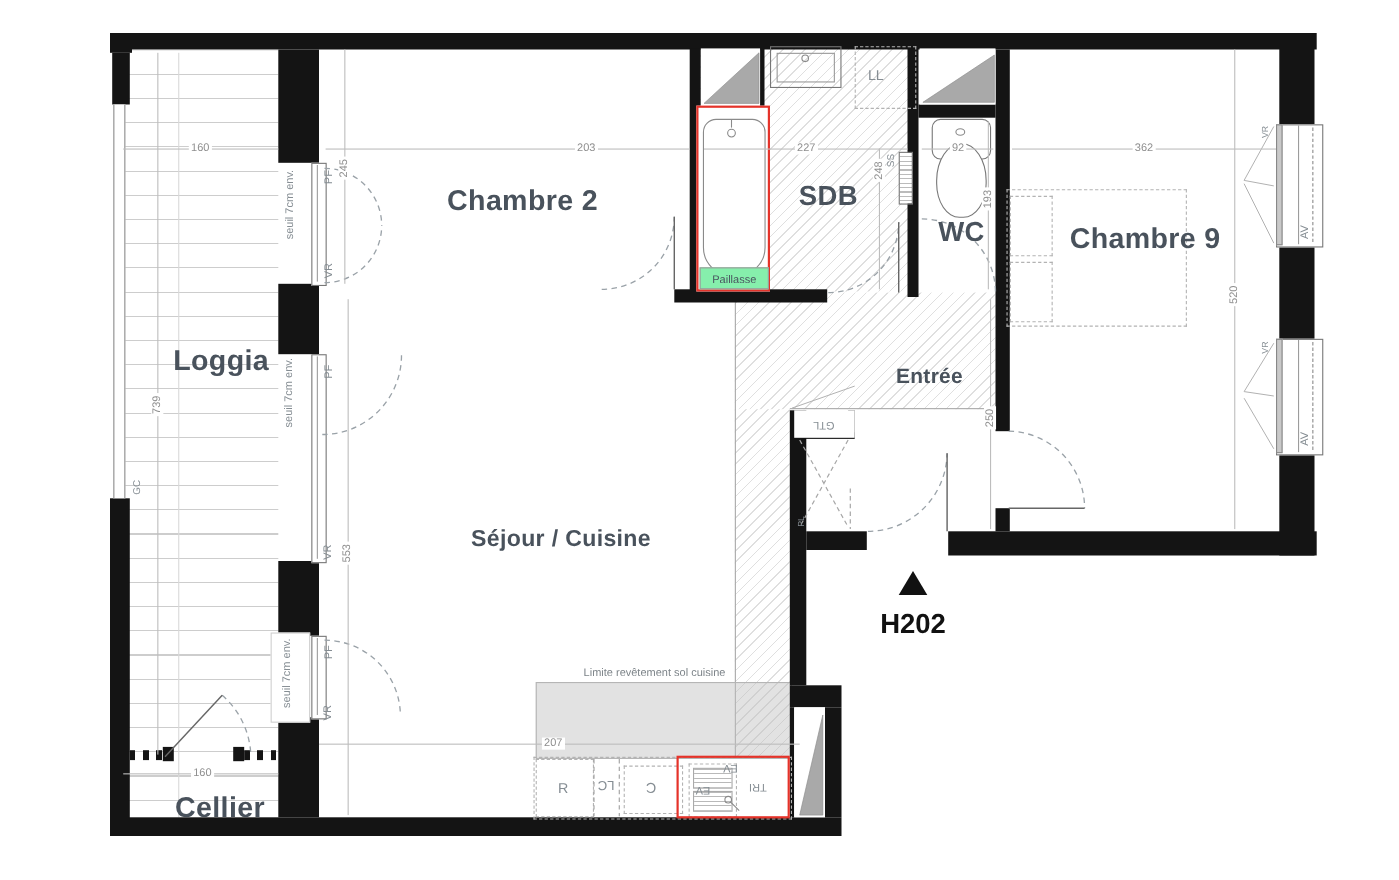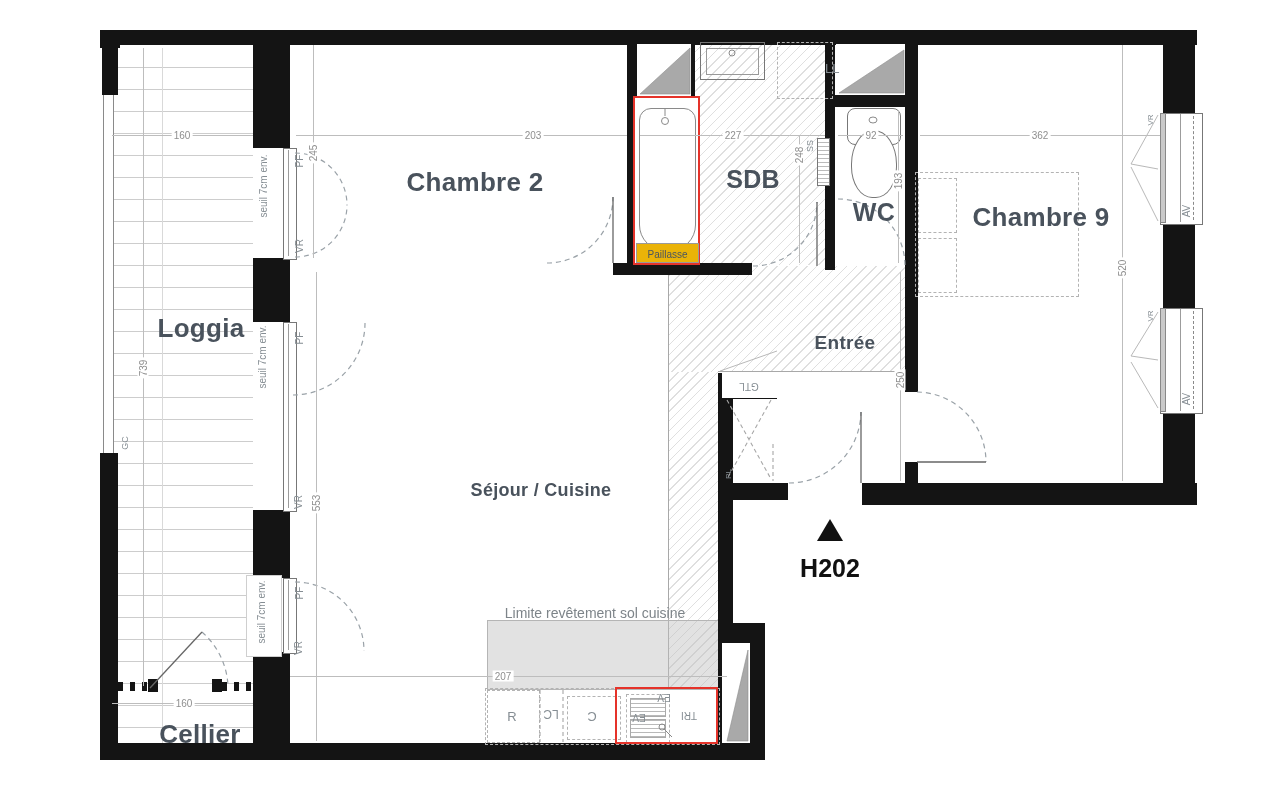--- a/index.html
+++ b/index.html
@@ -85,21 +85,21 @@
   <div class="abs" style="left:1160px;top:113px;width:6px;height:110px;background:#c9c9c9;border:1px solid #888;box-sizing:border-box;"></div>
   <div class="mull" style="left:1180px;top:114px;width:1px;height:108px;"></div>
   <div class="abs" style="left:1193px;top:116px;width:0;height:104px;border-left:1px dashed #8a8a8a;"></div>
   <div class="frame" style="left:1160px;top:308px;width:41px;height:104px;"></div>
   <div class="abs" style="left:1160px;top:308px;width:6px;height:104px;background:#c9c9c9;border:1px solid #888;box-sizing:border-box;"></div>
   <div class="mull" style="left:1180px;top:309px;width:1px;height:102px;"></div>
   <div class="abs" style="left:1193px;top:311px;width:0;height:98px;border-left:1px dashed #8a8a8a;"></div>
 
   <div class="abs" style="left:633px;top:96px;width:67px;height:169px;background:#fff;border:2px solid #e5332a;box-sizing:border-box;"></div>
   <div class="abs" style="left:639px;top:108px;width:55px;height:141px;border:1px solid #8a8a8a;border-radius:12px 12px 26px 26px;"></div>
-  <div class="abs" style="left:636px;top:243px;width:61px;height:18px;background:#eab308;border:1px solid #9a9a9a;text-align:center;">
+  <div class="abs" style="left:636px;top:243px;width:61px;height:18px;background:#86efac;border:1px solid #9a9a9a;text-align:center;">
     <span class="tg" style="position:static;font-size:10px;color:#4a5560;line-height:17px;">Paillasse</span>
   </div>
   <div class="abs" style="left:700px;top:42px;width:63px;height:36px;border:1.2px solid #777;"></div>
   <div class="abs" style="left:706px;top:48px;width:51px;height:25px;border:1px solid #999;"></div>
   <div class="dash" style="left:777px;top:42px;width:54px;height:55px;"></div>
   <div class="abs" style="left:817px;top:138px;width:11px;height:46px;border:1px solid #777;background:repeating-linear-gradient(to bottom,#fff 0 3px,#bbb 3px 4px);"></div>
   <div class="abs" style="left:847px;top:108px;width:52px;height:35px;border:1.2px solid #777;border-radius:8px;background:#fff;"></div>
   <div class="abs" style="left:851px;top:130px;width:44px;height:66px;border:1.2px solid #777;border-radius:50% 50% 46% 46%;background:#fff;"></div>
   <div class="dash" style="left:915px;top:172px;width:162px;height:123px;"></div>
   <div class="dash" style="left:918px;top:178px;width:37px;height:53px;"></div>
@@ -193,39 +193,39 @@
 
   <div class="tg r90" style="left:300px;top:161px;">PF</div>
   <div class="tg r90" style="left:300px;top:246px;">VR</div>
   <div class="tg r90" style="left:300px;top:338px;">PF</div>
   <div class="tg r90" style="left:299px;top:502px;">VR</div>
   <div class="tg r90" style="left:300px;top:593px;">PF</div>
   <div class="tg r90" style="left:299px;top:648px;">VR</div>
   <div class="tg r90" style="left:264px;top:186px;">seuil 7cm env.</div>
   <div class="tg r90" style="left:263px;top:357px;">seuil 7cm env.</div>
   <div class="tg r90" style="left:262px;top:612px;">seuil 7cm env.</div>
-  <div class="tg" style="left:789px;top:62px;font-size:13px;margin-left:36px;">LL</div>
+  <div class="tg" style="left:789px;top:62px;font-size:13px;">LL</div>
   <div class="tg r90" style="left:810px;top:146px;font-size:9px;">SS</div>
   <div class="tg r90" style="left:125px;top:443px;font-size:9px;">GC</div>
   <div class="tg r180" style="left:749px;top:386px;">GTL</div>
   <div class="tg r90" style="left:729px;top:474px;font-size:8px;">PL</div>
   <div class="tg r90" style="left:1187px;top:211px;">AV</div>
   <div class="tg r90" style="left:1187px;top:399px;">AV</div>
   <div class="tg r90" style="left:1151px;top:120px;font-size:8px;">VR</div>
   <div class="tg r90" style="left:1151px;top:316px;font-size:8px;">VR</div>
   <div class="tg ctr" style="left:512px;top:716px;font-size:13px;">R</div>
   <div class="tg r180" style="left:551px;top:714px;font-size:12px;">LC</div>
   <div class="tg r180" style="left:592px;top:716px;font-size:13px;">C</div>
   <div class="tg r180" style="left:664px;top:697px;">EV</div>
   <div class="tg r180" style="left:639px;top:717px;">EV</div>
   <div class="tg r180" style="left:689px;top:715px;">TRI</div>
-  <div class="tg ctr" style="left:595px;top:613px;font-size:14px;color:#7d8489;">Limite revêtement sol cuisine</div>
+  <div class="tg ctr" style="left:595px;top:613px;font-size:10px;color:#7d8489;">Limite revêtement sol cuisine</div>
 
   <div class="lb ctr" style="left:201px;top:328px;">Loggia</div>
   <div class="lb ctr" style="left:475px;top:182px;">Chambre 2</div>
   <div class="lb ctr" style="left:753px;top:179px;font-size:25px;">SDB</div>
   <div class="lb ctr" style="left:874px;top:212px;font-size:25px;">WC</div>
   <div class="lb ctr" style="left:1041px;top:217px;">Chambre 9</div>
-  <div class="lb ctr" style="left:541px;top:490px;font-size:18px;">Séjour / Cuisine</div>
+  <div class="lb ctr" style="left:510px;top:490px;font-size:21px;">Séjour / Cuisine</div>
   <div class="lb ctr" style="left:845px;top:343px;font-size:19px;">Entrée</div>
   <div class="lb ctr" style="left:200px;top:718px;margin-top:16px;">Cellier</div>
 
 </div>
 
 </body></html>

